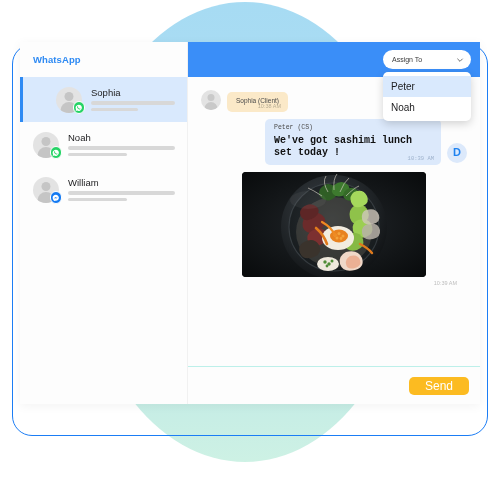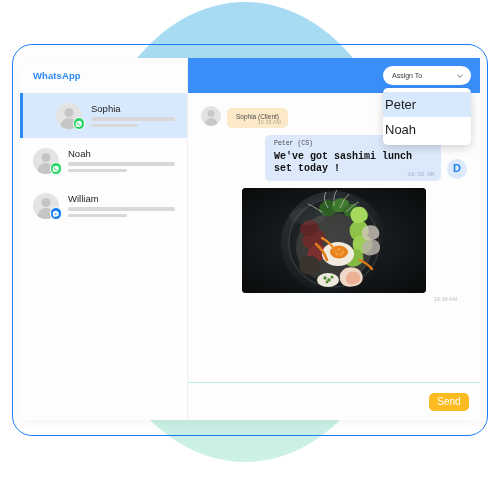--- a/index.html
+++ b/index.html
@@ -40,21 +40,21 @@
     height: 392px;
     border: 1.6px solid #1b7df5;
     border-radius: 20px;
     background: transparent;
   }
 
   
   .app-window {
     position: absolute;
     left: 20px;
-    top: 58px;
+    top: 42px;
     width: 460px;
     height: 362px;
     background: #f0abfc;
     overflow: hidden;
     display: flex;
     box-shadow: 0 2px 10px rgba(0,0,0,.05);
   }
 
   
   .sidebar {
@@ -193,22 +193,22 @@
     top: 30px;
     right: 9px;
     width: 88px;
     background: #ffffff;
     border-radius: 5px;
     box-shadow: 0 3px 9px rgba(0,0,0,.17);
     padding: 4px 0 3px;
     z-index: 40;
   }
   .dropdown-item {
-    padding: 5px 2px;
-    font-size: 13px;
+    padding: 5px 8px;
+    font-size: 10px;
     color: #1d1d1f;
     cursor: pointer;
   }
   .dropdown-item.highlighted { background: #d9e9fd; }
 
   
   .messages {
     flex: 1 1 auto;
     padding: 13px 13px 0 13px;
     overflow: hidden;
@@ -320,24 +320,24 @@
     border-top: 1px solid #bdf0ea;
     height: 38px;
     display: flex;
     align-items: center;
     justify-content: flex-end;
     padding-right: 11px;
   }
   .send-button {
     background: #fcbb21;
     color: #ffffff;
-    font-size: 10px;
+    font-size: 12px;
     border: none;
     border-radius: 5px;
-    width: 40px;
+    width: 60px;
     height: 18px;
     cursor: pointer;
     font-family: "Liberation Sans", sans-serif;
   }
 </style>
 </head>
 <body>
 
 <div id="stage">
 

